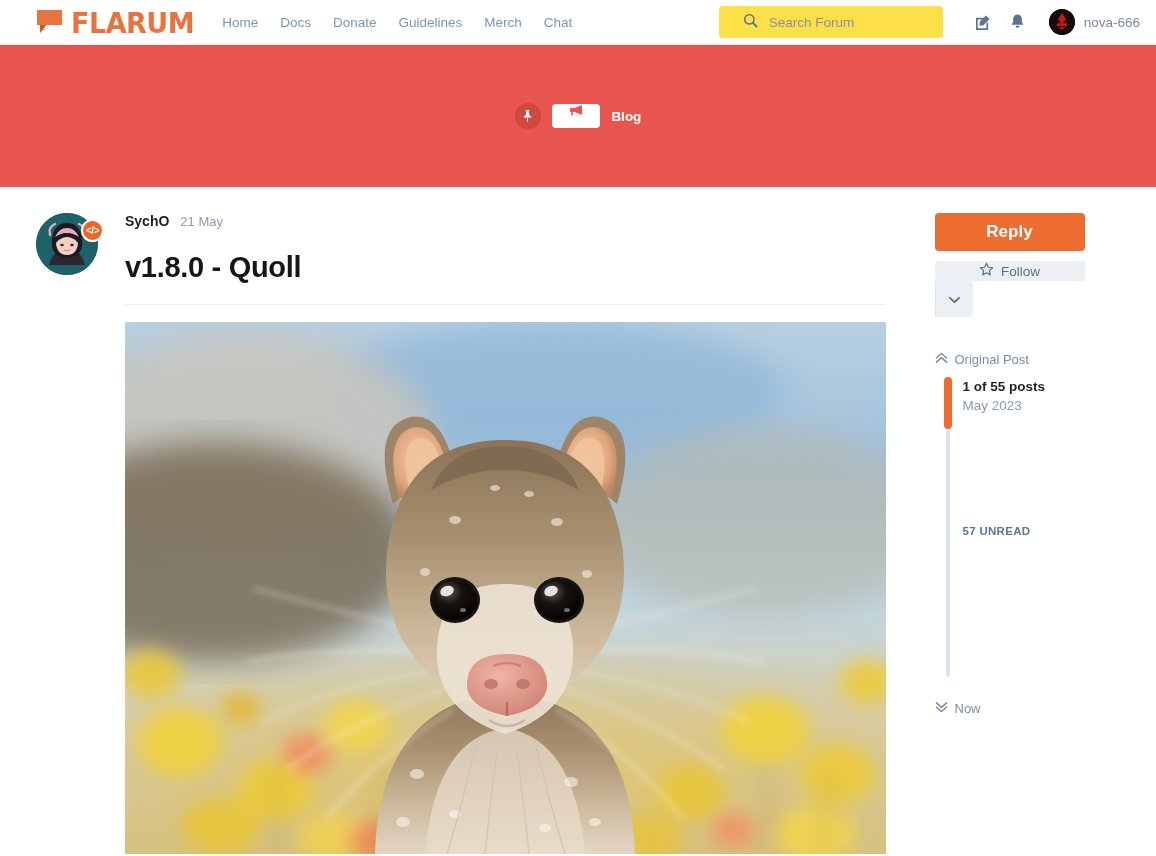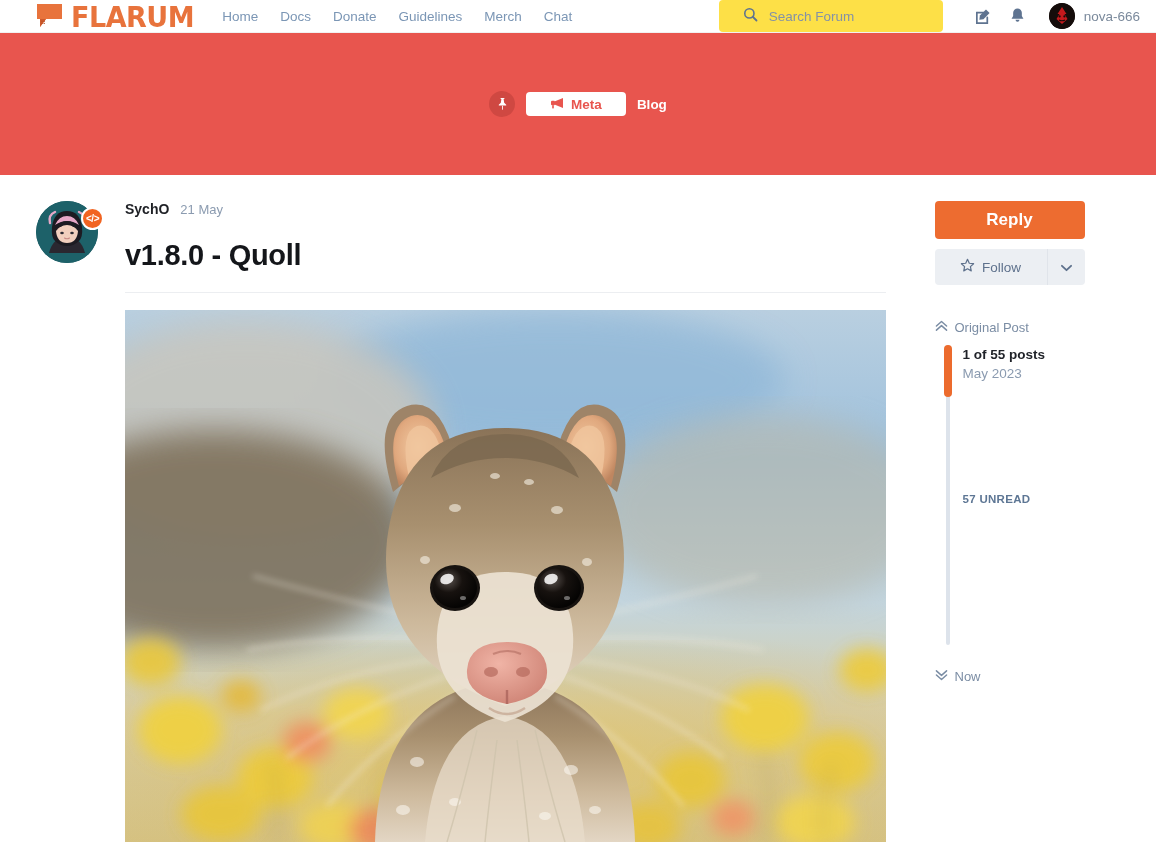--- a/index.html
+++ b/index.html
@@ -7,21 +7,21 @@
     margin: 0; padding: 0;
     width: 1156px; height: 856px;
     background: #ffffff;
     font-family: "Liberation Sans", sans-serif;
     overflow: hidden;
   }
 
   
   .header {
     position: relative;
-    height: 33px;
+    height: 45px;
     background: #ffffff;
     display: flex;
     align-items: center;
     padding: 0 16px 0 36px;
     border-bottom: 1px solid #f1f1f1;
   }
   .logo {
     display: flex;
     align-items: center;
     gap: 7px;
@@ -98,24 +98,25 @@
   .hero-meta { display: flex; align-items: center; gap: 11px; }
   .pin-circle {
     width: 26px; height: 26px; border-radius: 50%;
     background: #cf4842;
     display: flex; align-items: center; justify-content: center;
   }
   .tag-pill {
     background: #ffffff;
     border-radius: 4px;
     height: 24px;
-    padding: 0 24px;
+    padding: 0 9px;
     display: flex; align-items: center; gap: 7px;
     font-size: 13.5px; font-weight: bold;
     color: #e8554e;
+    flex-direction: column;
   }
   .hero-blog {
     color: #ffffff; font-size: 13.5px; font-weight: bold;
   }
   .hero-title {
     color: #ffffff;
     font-size: 24px;
     font-weight: normal;
     letter-spacing: 0.1px;
   }
@@ -190,20 +191,21 @@
     color: #ffffff;
     border: none; border-radius: 4px;
     font-size: 17px; font-weight: bold;
     cursor: pointer;
     font-family: "Liberation Sans", sans-serif;
   }
   .follow-group {
     display: flex;
     width: 150px;
     margin-top: 10px;
+    flex-direction: column;
   }
   .btn-follow {
     flex: 1;
     height: 36px;
     background: #eceff3;
     border: none;
     border-radius: 4px 0 0 4px;
     color: #5e718c;
     font-size: 13.5px;
     display: flex; align-items: center; justify-content: center; gap: 7px;

